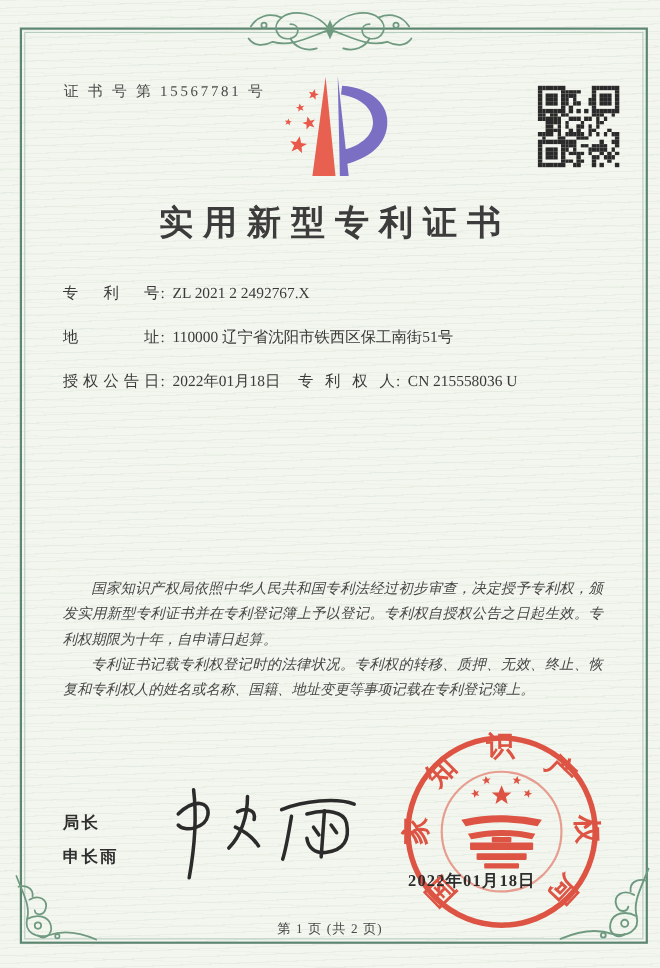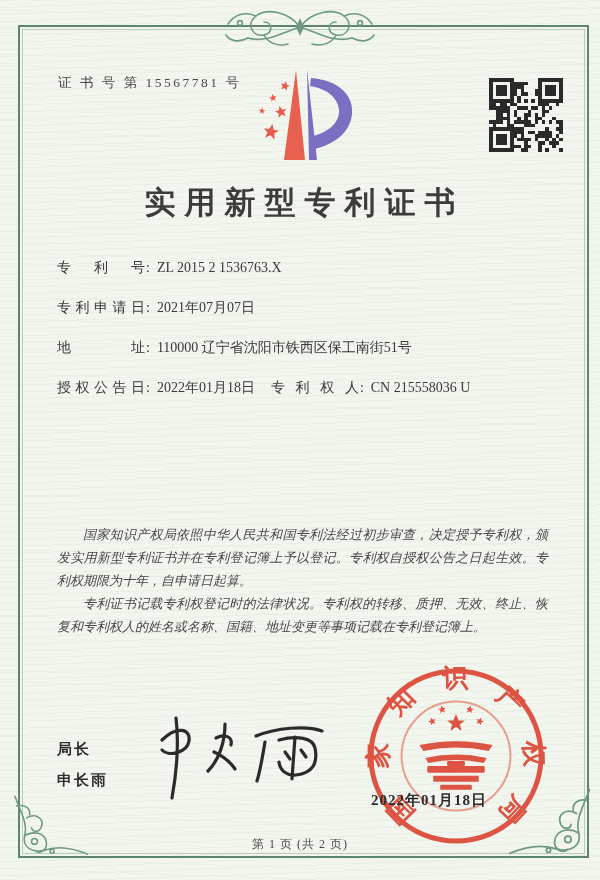--- a/index.html
+++ b/index.html
@@ -355,24 +355,21 @@
     <i style="grid-row:21;grid-column:11"></i>
     <i style="grid-row:21;grid-column:15"></i>
     <i style="grid-row:21;grid-column:17"></i>
     <i style="grid-row:21;grid-column:21"></i>
   </div>
 
 <div class="title">实用新型专利证书</div>
 
 <div class="fields">
   <div class="frow">
-    <span class="flabel">专利号</span><span class="fcolon">:</span><span class="fvalue">ZL 2015 2 1536763.X</span>
-  </div>
-  <div class="frow">
-    <span class="flabel">专利申请日</span><span class="fcolon">:</span><span class="fvalue">2021年07月07日</span>
+    <span class="flabel">专利号</span><span class="fcolon">:</span><span class="fvalue">ZL 2021 2 2492767.X</span>
   </div>
   <div class="frow">
     <span class="flabel">地址</span><span class="fcolon">:</span><span class="fvalue">110000 辽宁省沈阳市铁西区保工南街51号</span>
   </div>
   <div class="frow">
     <span class="gpair1"><span class="flabel">授权公告日</span><span class="fcolon">:</span><span class="fvalue">2022年01月18日</span></span><span class="gpair2"><span class="flabel">专利权人</span><span class="fcolon">:</span><span class="fvalue">CN 215558036 U</span></span>
   </div>
 </div>
 
 <div class="paras">

